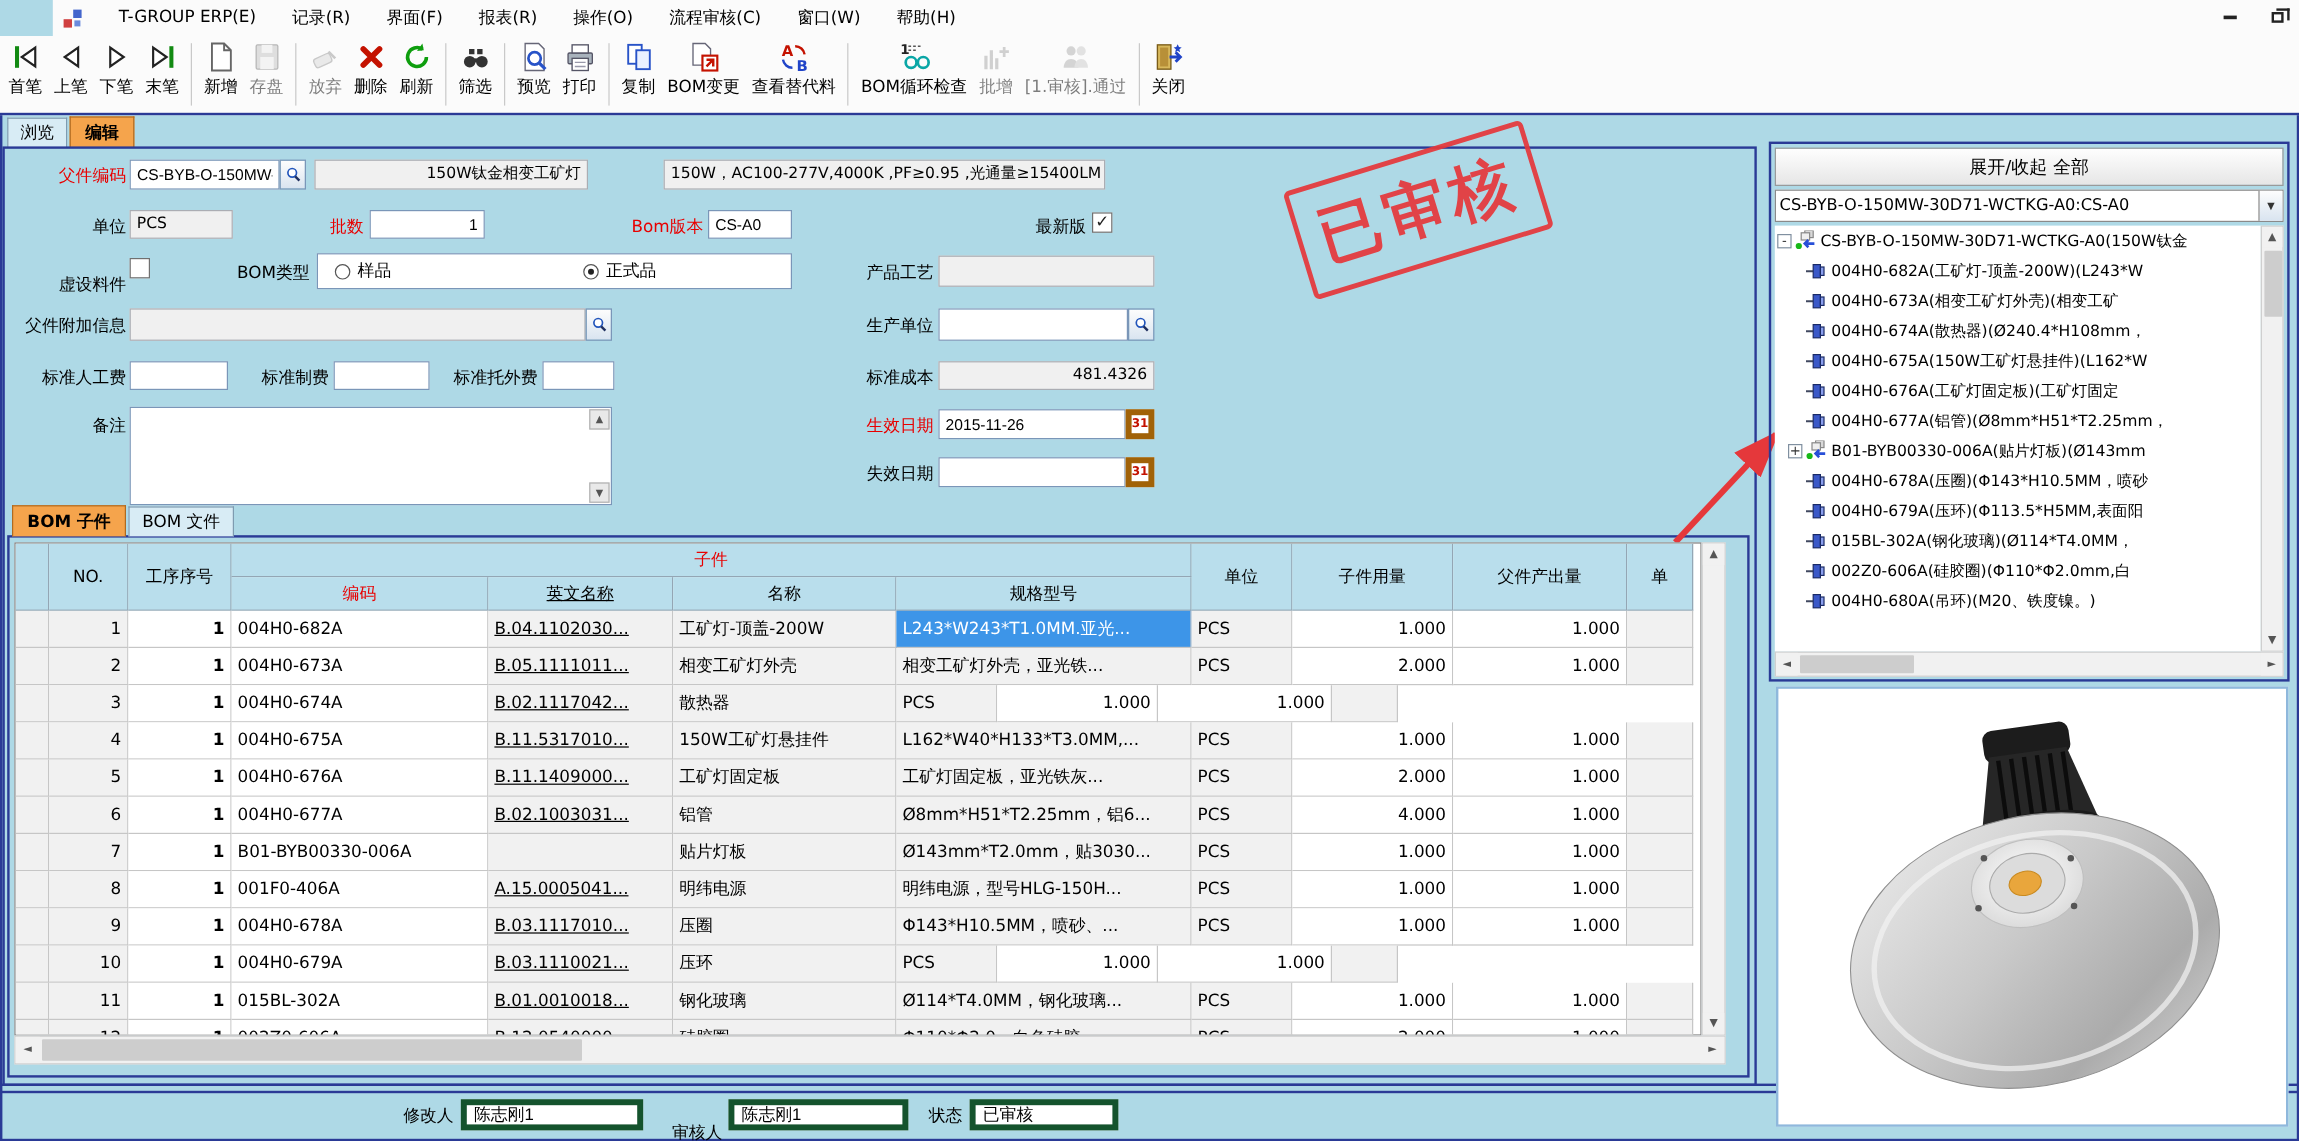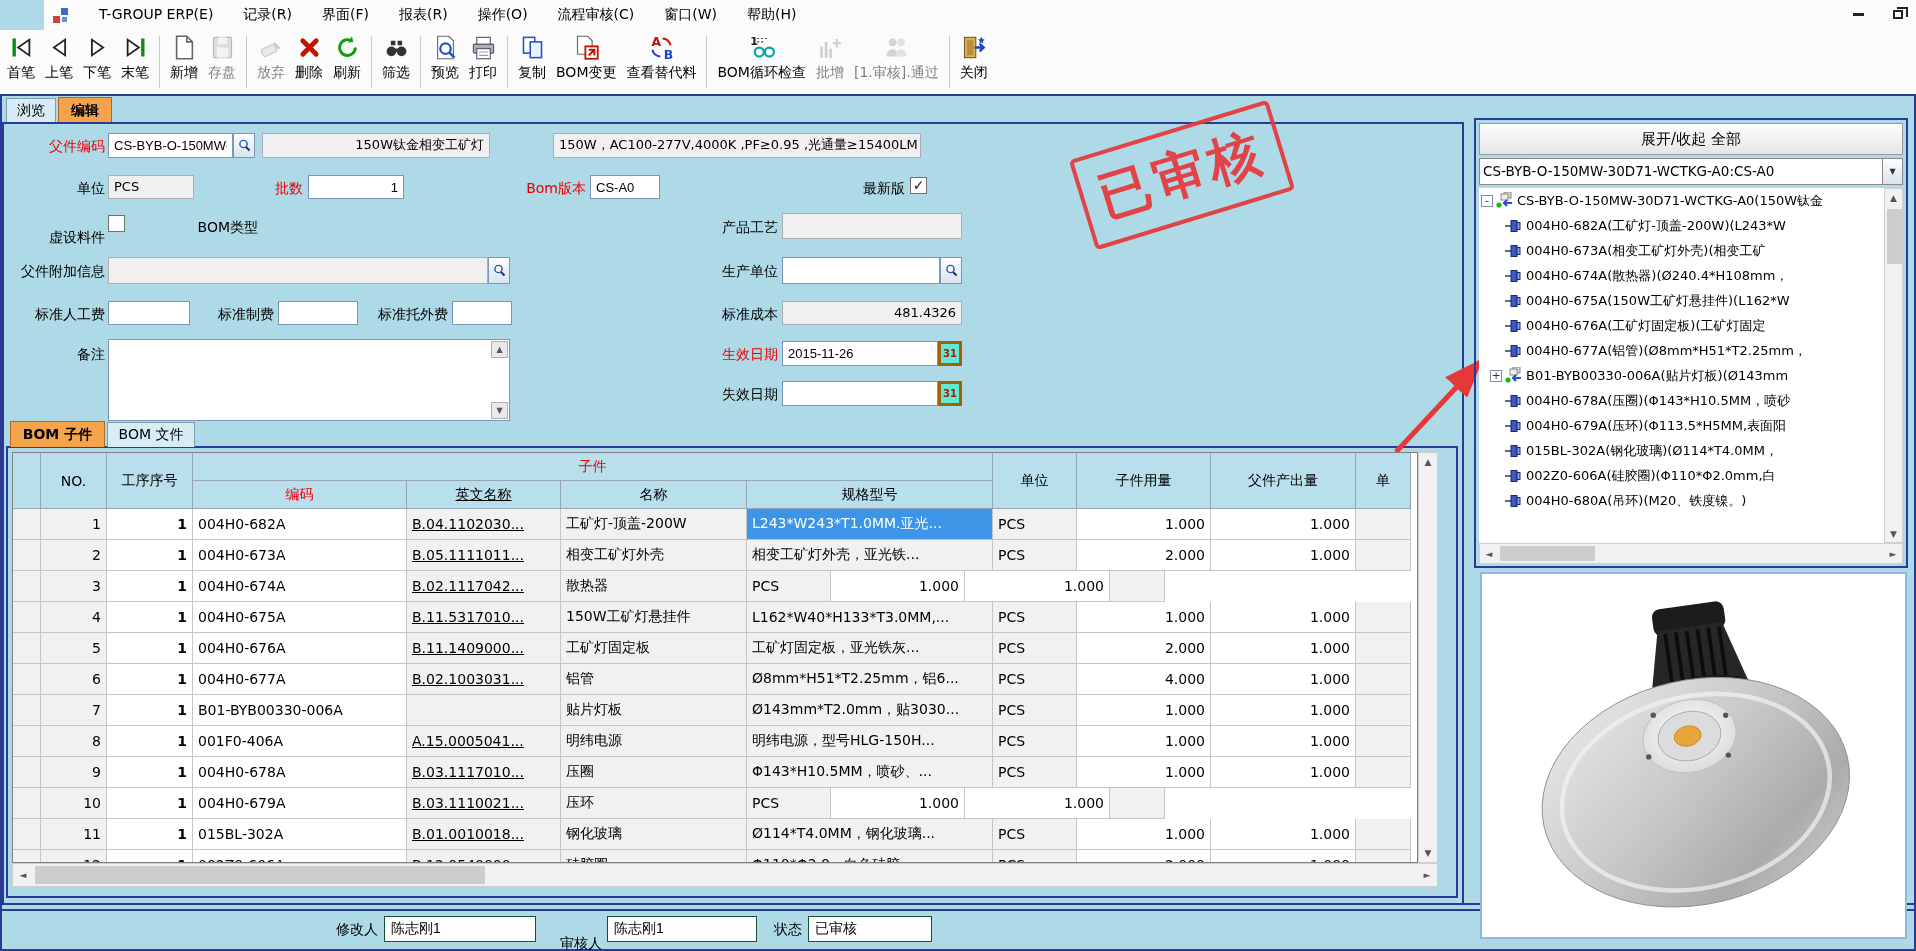--- a/index.html
+++ b/index.html
@@ -42,21 +42,21 @@
 .foot-sep{position:absolute;left:0;top:903px;width:1916px;height:8px;border-top:2px solid #2A3A96;border-bottom:2px solid #2A3A96;}
 
 
 .flabel{position:absolute;font-size:14px;text-align:right;white-space:nowrap;}
 .red{color:#E80000;}
 .fld{position:absolute;background:#fff;border:1px solid #7A96B8;font-size:13px;padding:2px 5px;white-space:nowrap;overflow:hidden;line-height:18px;}
 .fld.gray{background:#F0F0F0;border-color:#ABADB3;}
 .fld.rt{text-align:right;}
 input.fld{outline:none;}
 .sqbtn{position:absolute;background:linear-gradient(#FDFDFD,#D9E4F0);border:1px solid #7A96B8;display:flex;align-items:center;justify-content:center;}
-.calbtn{position:absolute;background:#5eead4;border:3px solid #a16207;font-size:10px;font-weight:bold;color:#C41200;display:flex;align-items:center;justify-content:center;}
+.calbtn{position:absolute;background:#ffffff;border:5px solid #a16207;font-size:10px;font-weight:bold;color:#C41200;display:flex;align-items:center;justify-content:center;}
 .chkbox{position:absolute;width:17px;height:17px;background:#fff;border:1px solid #707070;font-size:14px;line-height:15px;text-align:center;font-weight:bold;color:#222;}
 .radgrp{position:absolute;background:#fff;border:1px solid #7A96B8;display:flex;align-items:center;}
 .radio{width:13px;height:13px;border:1px solid #555;border-radius:50%;background:#fff;margin:0 6px 0 14px;position:relative;flex-shrink:0;}
 .radio.on::after{content:"";position:absolute;left:3px;top:3px;width:5px;height:5px;border-radius:50%;background:#222;}
 .radlbl{font-size:14px;margin-right:40px;}
 .remark{position:absolute;background:#fff;border:1px solid #7A96B8;resize:none;font-family:inherit;}
 .mini-arrow{position:absolute;width:17px;height:17px;background:#E9E9E9;border:1px solid #B0B0B0;font-size:8px;color:#555;display:flex;align-items:center;justify-content:center;}
 .stamp{position:absolute;left:1078px;top:128px;width:208px;height:94px;border:4px solid #E5383B;border-radius:5px;color:#E5383B;font-size:52px;font-weight:bold;display:flex;align-items:center;justify-content:center;transform:rotate(-17deg);letter-spacing:5px;opacity:.93;}
 .redarrow{position:absolute;left:1378px;top:340px;width:140px;height:125px;pointer-events:none;}
 
@@ -105,21 +105,21 @@
 .node-icon svg{width:100%;height:100%;}
 .tree-text{overflow:hidden;}
 .tree-vscroll{left:1884px;top:188px;width:19px;height:355px;flex-direction:column;justify-content:space-between;}
 .tree-vscroll .sb-btn{width:17px;height:17px;}
 .tree-vscroll .sb-thumb{position:absolute;left:2px;top:20px;width:15px;height:55px;}
 .tree-hscroll{left:1479px;top:543px;width:424px;height:21px;justify-content:space-between;}
 .tree-hscroll .sb-btn{width:18px;height:19px;}
 .tree-hscroll .sb-thumb{position:absolute;left:20px;top:2px;width:95px;height:15px;}
 
 
-.ffld{position:absolute;top:916px;height:26px;background:#fff;border:1px solid #14532d;font-size:14px;padding:3px 6px;}
+.ffld{position:absolute;top:916px;height:26px;background:#fff;border:5px solid #14532d;font-size:14px;padding:3px 6px;}
 .flabel.foot{top:921px;}
 </style>
 </head>
 <body>
 
 <div id="app">
 
   <div class="menubar">
     <span class="app-logo">
       <svg viewBox="0 0 20 18">
@@ -337,20 +337,26 @@
   <span class="flabel red" style="left:235px;top:180px;width:68px;">批数</span>
   <input class="fld rt" style="left: 308px; top: 175px; width: 96px; height: 24px;" value="1">
   <span class="flabel red" style="left:516px;top:180px;width:70px;">Bom版本</span>
   <input class="fld" style="left: 590px; top: 175px; width: 70px; height: 24px;" value="CS-A0">
   <span class="flabel" style="left:843px;top:180px;width:62px;">最新版</span>
   <span class="chkbox" style="left:910px;top:177px;">✓</span>
 
   <span class="flabel" style="left:28px;top:229px;width:77px;">虚设料件</span>
   <span class="chkbox" style="left:108px;top:215px;"></span>
   <span class="flabel" style="left:190px;top:219px;width:68px;">BOM类型</span>
+  <div class="radgrp" style="left:264px;top:211px;width:396px;height:30px;">
+    <span class="radio"></span>
+    <span class="radlbl">样品</span>
+    <span class="radio on" style="margin-left:120px;"></span>
+    <span class="radlbl">正式品</span>
+  </div>
   <span class="flabel" style="left:712px;top:219px;width:66px;">产品工艺</span>
   <div class="fld gray" style="left:782px;top:213px;width:180px;height:26px;"></div>
 
   <span class="flabel" style="left:10px;top:263px;width:95px;">父件附加信息</span>
   <div class="fld gray" style="left:108px;top:257px;width:380px;height:27px;"></div>
   <span class="sqbtn" style="left:488px;top:257px;width:22px;height:27px;">
       <svg width="13" height="13" viewBox="0 0 13 13">
         <circle cx="5.5" cy="5" r="3.6" fill="#fff" stroke="#2255BB" stroke-width="1.4"></circle>
         <path d="M8 8l3.5 3.5" stroke="#203060" stroke-width="2"></path>
       </svg>

